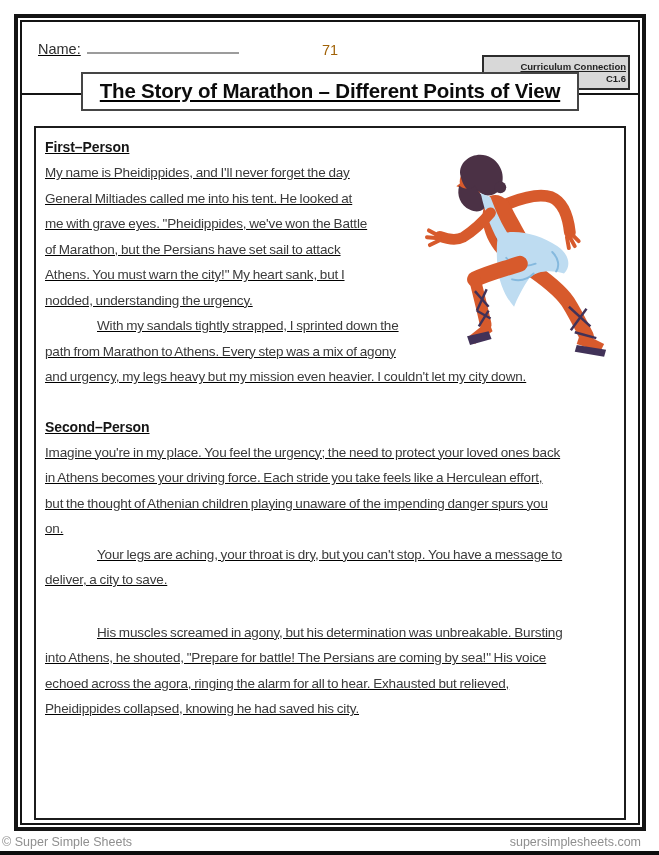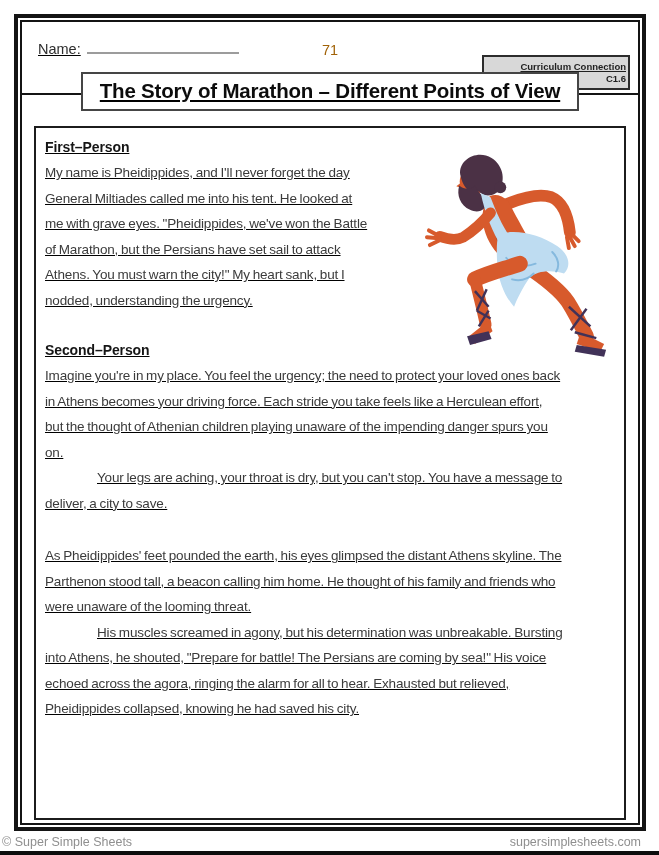--- a/index.html
+++ b/index.html
@@ -138,36 +138,36 @@
       </svg>
 
       <div class="section">
         <div class="heading">First–Person</div>
         <p class="para">My name is Pheidippides, and I'll never forget the day
 General Miltiades called me into his tent. He looked at
 me with grave eyes. "Pheidippides, we've won the Battle
 of Marathon, but the Persians have set sail to attack
 Athens. You must warn the city!" My heart sank, but I
 nodded, understanding the urgency.</p>
+        <p class="para indent">With my sandals tightly strapped, I sprinted down the
+path from Marathon to Athens. Every step was a mix of agony
+and urgency, my legs heavy but my mission even heavier. I couldn't let my city down.</p>
       </div>
 
       <div class="section">
         <div class="heading">Second–Person</div>
         <p class="para">Imagine you're in my place. You feel the urgency; the need to protect your loved ones back
 in Athens becomes your driving force. Each stride you take feels like a Herculean effort,
 but the thought of Athenian children playing unaware of the impending danger spurs you
 on.</p>
         <p class="para indent">Your legs are aching, your throat is dry, but you can't stop. You have a message to
 deliver, a city to save.</p>
       </div>
 
       <div class="section">
-        <p class="para">As Pheidippides' feet pounded the earth, his eyes glimpsed the distant Athens skyline. The
-Parthenon stood tall, a beacon calling him home. He thought of his family and friends who
-were unaware of the looming threat.</p>
         <p class="para indent">His muscles screamed in agony, but his determination was unbreakable. Bursting
 into Athens, he shouted, "Prepare for battle! The Persians are coming by sea!" His voice
 echoed across the agora, ringing the alarm for all to hear. Exhausted but relieved,
 Pheidippides collapsed, knowing he had saved his city.</p>
       </div>
 
     </div>
   </div>
 </div>
 

